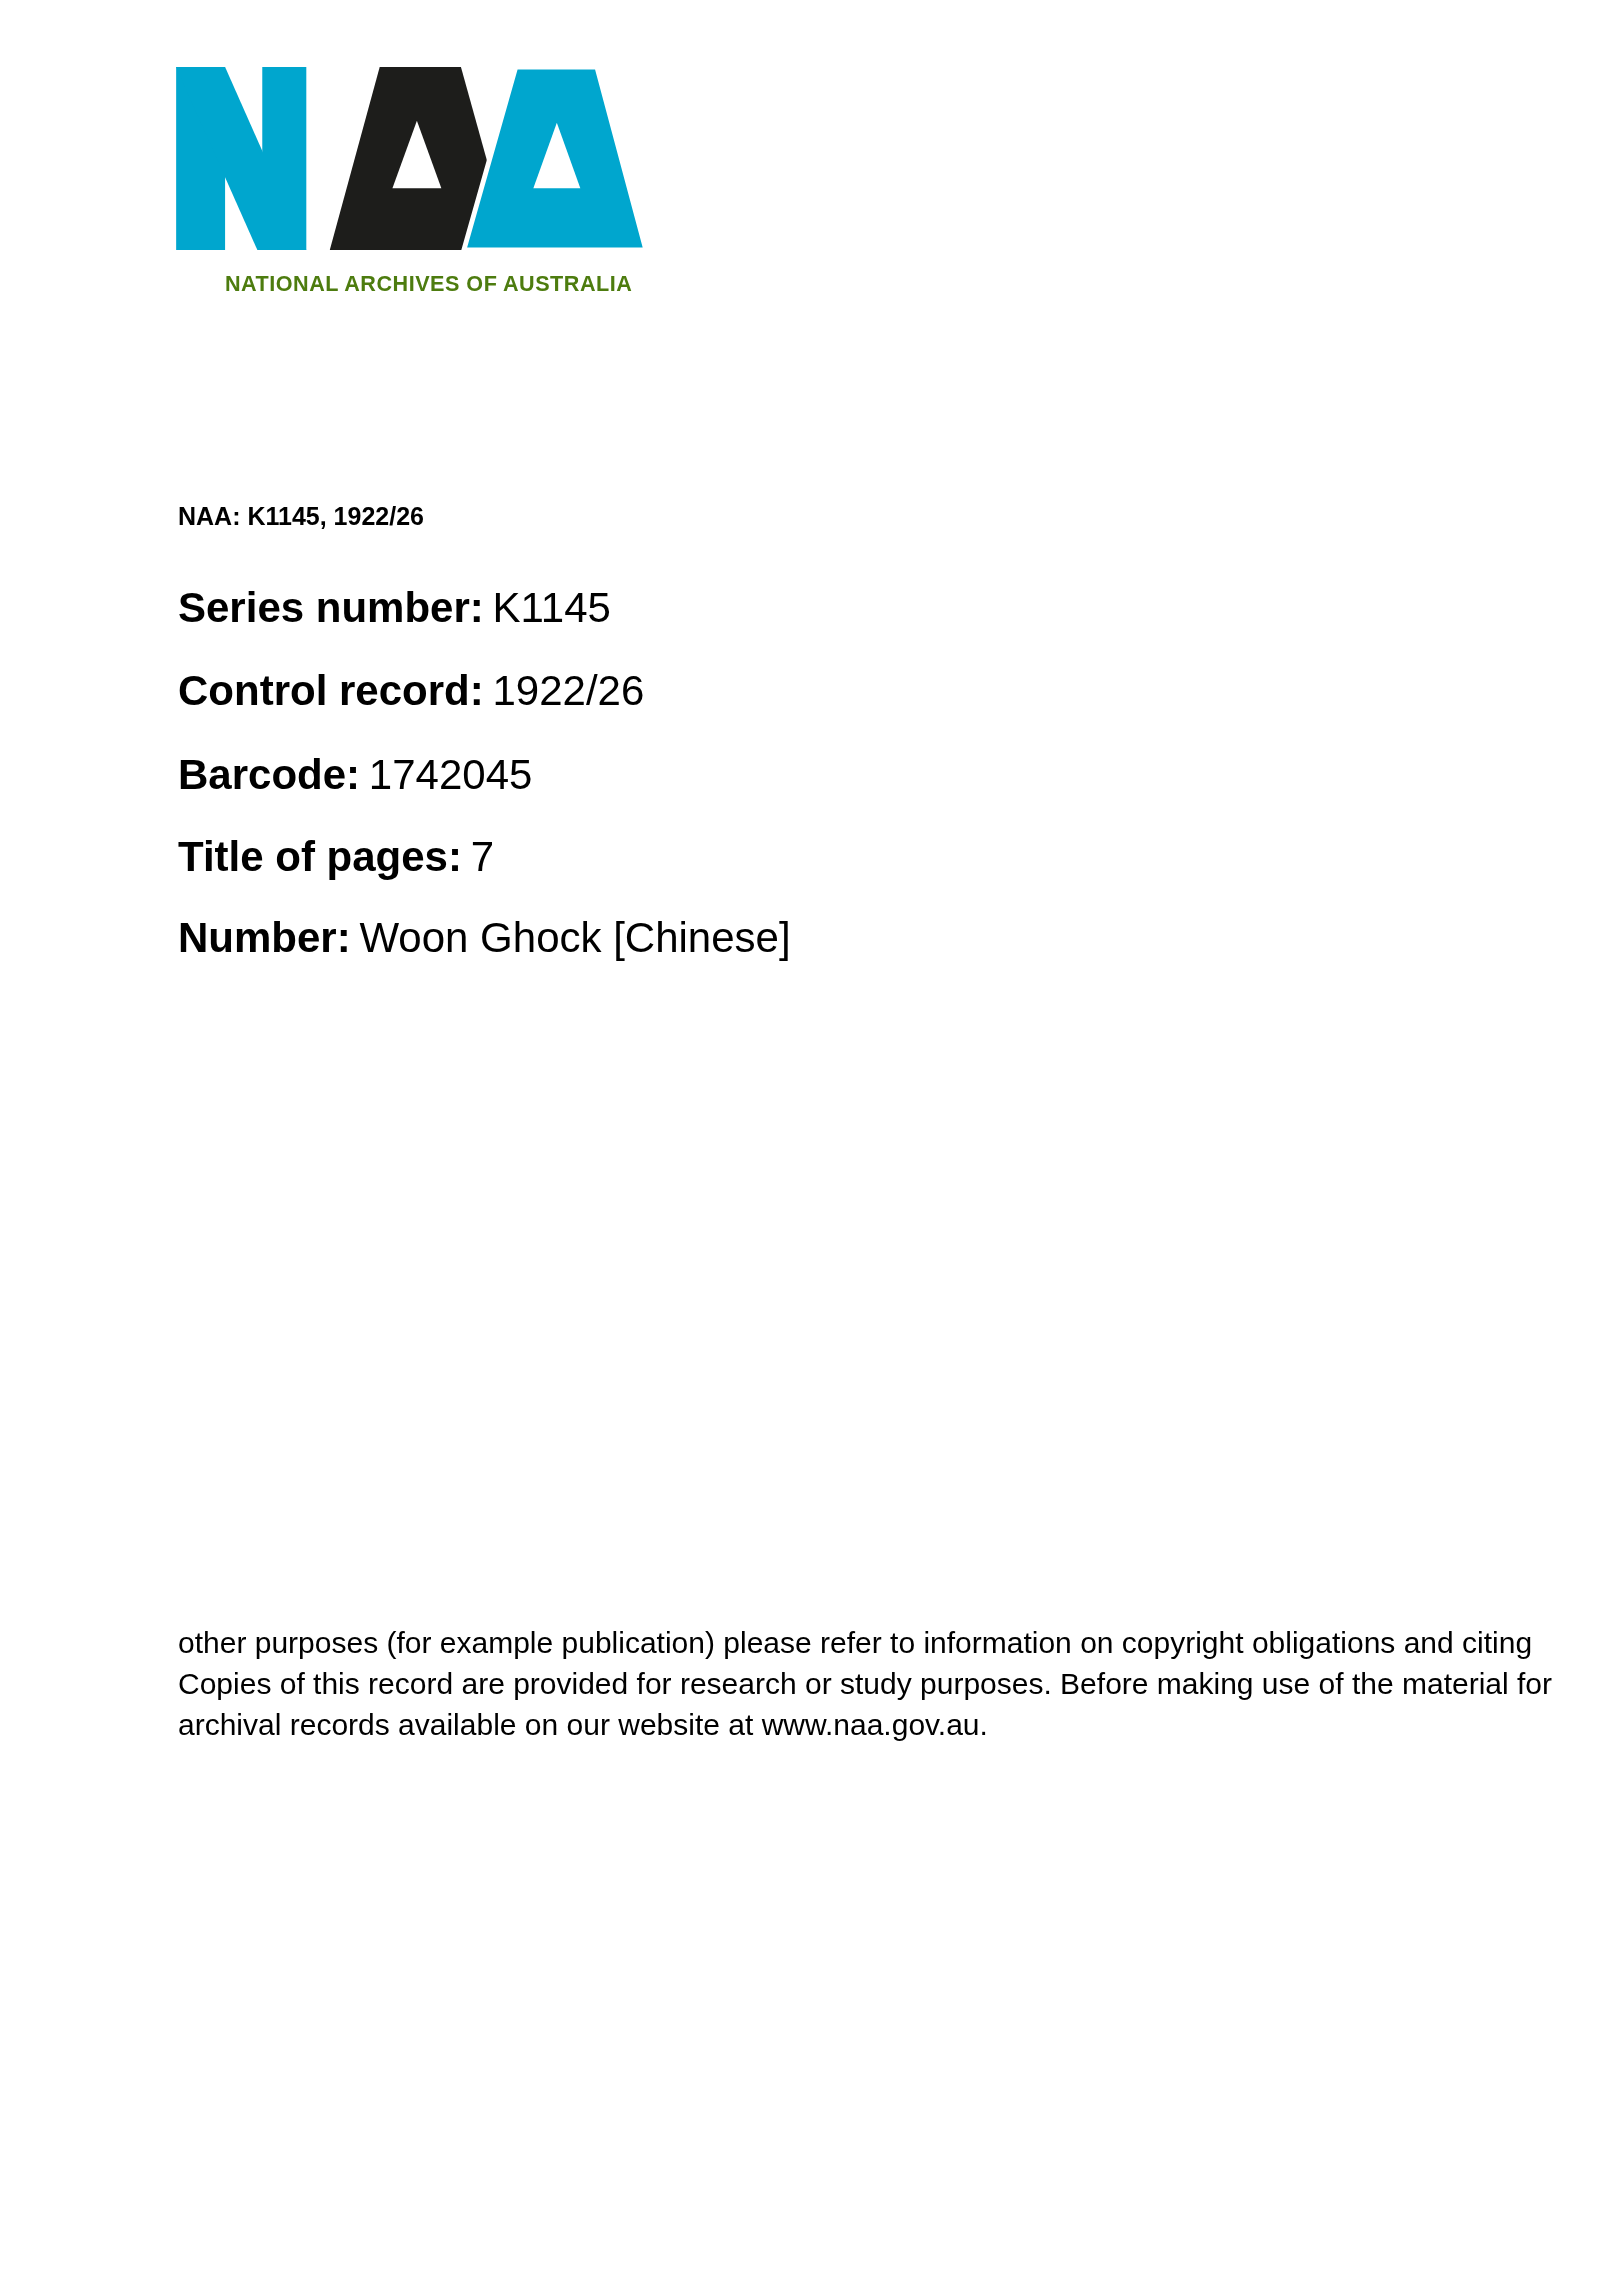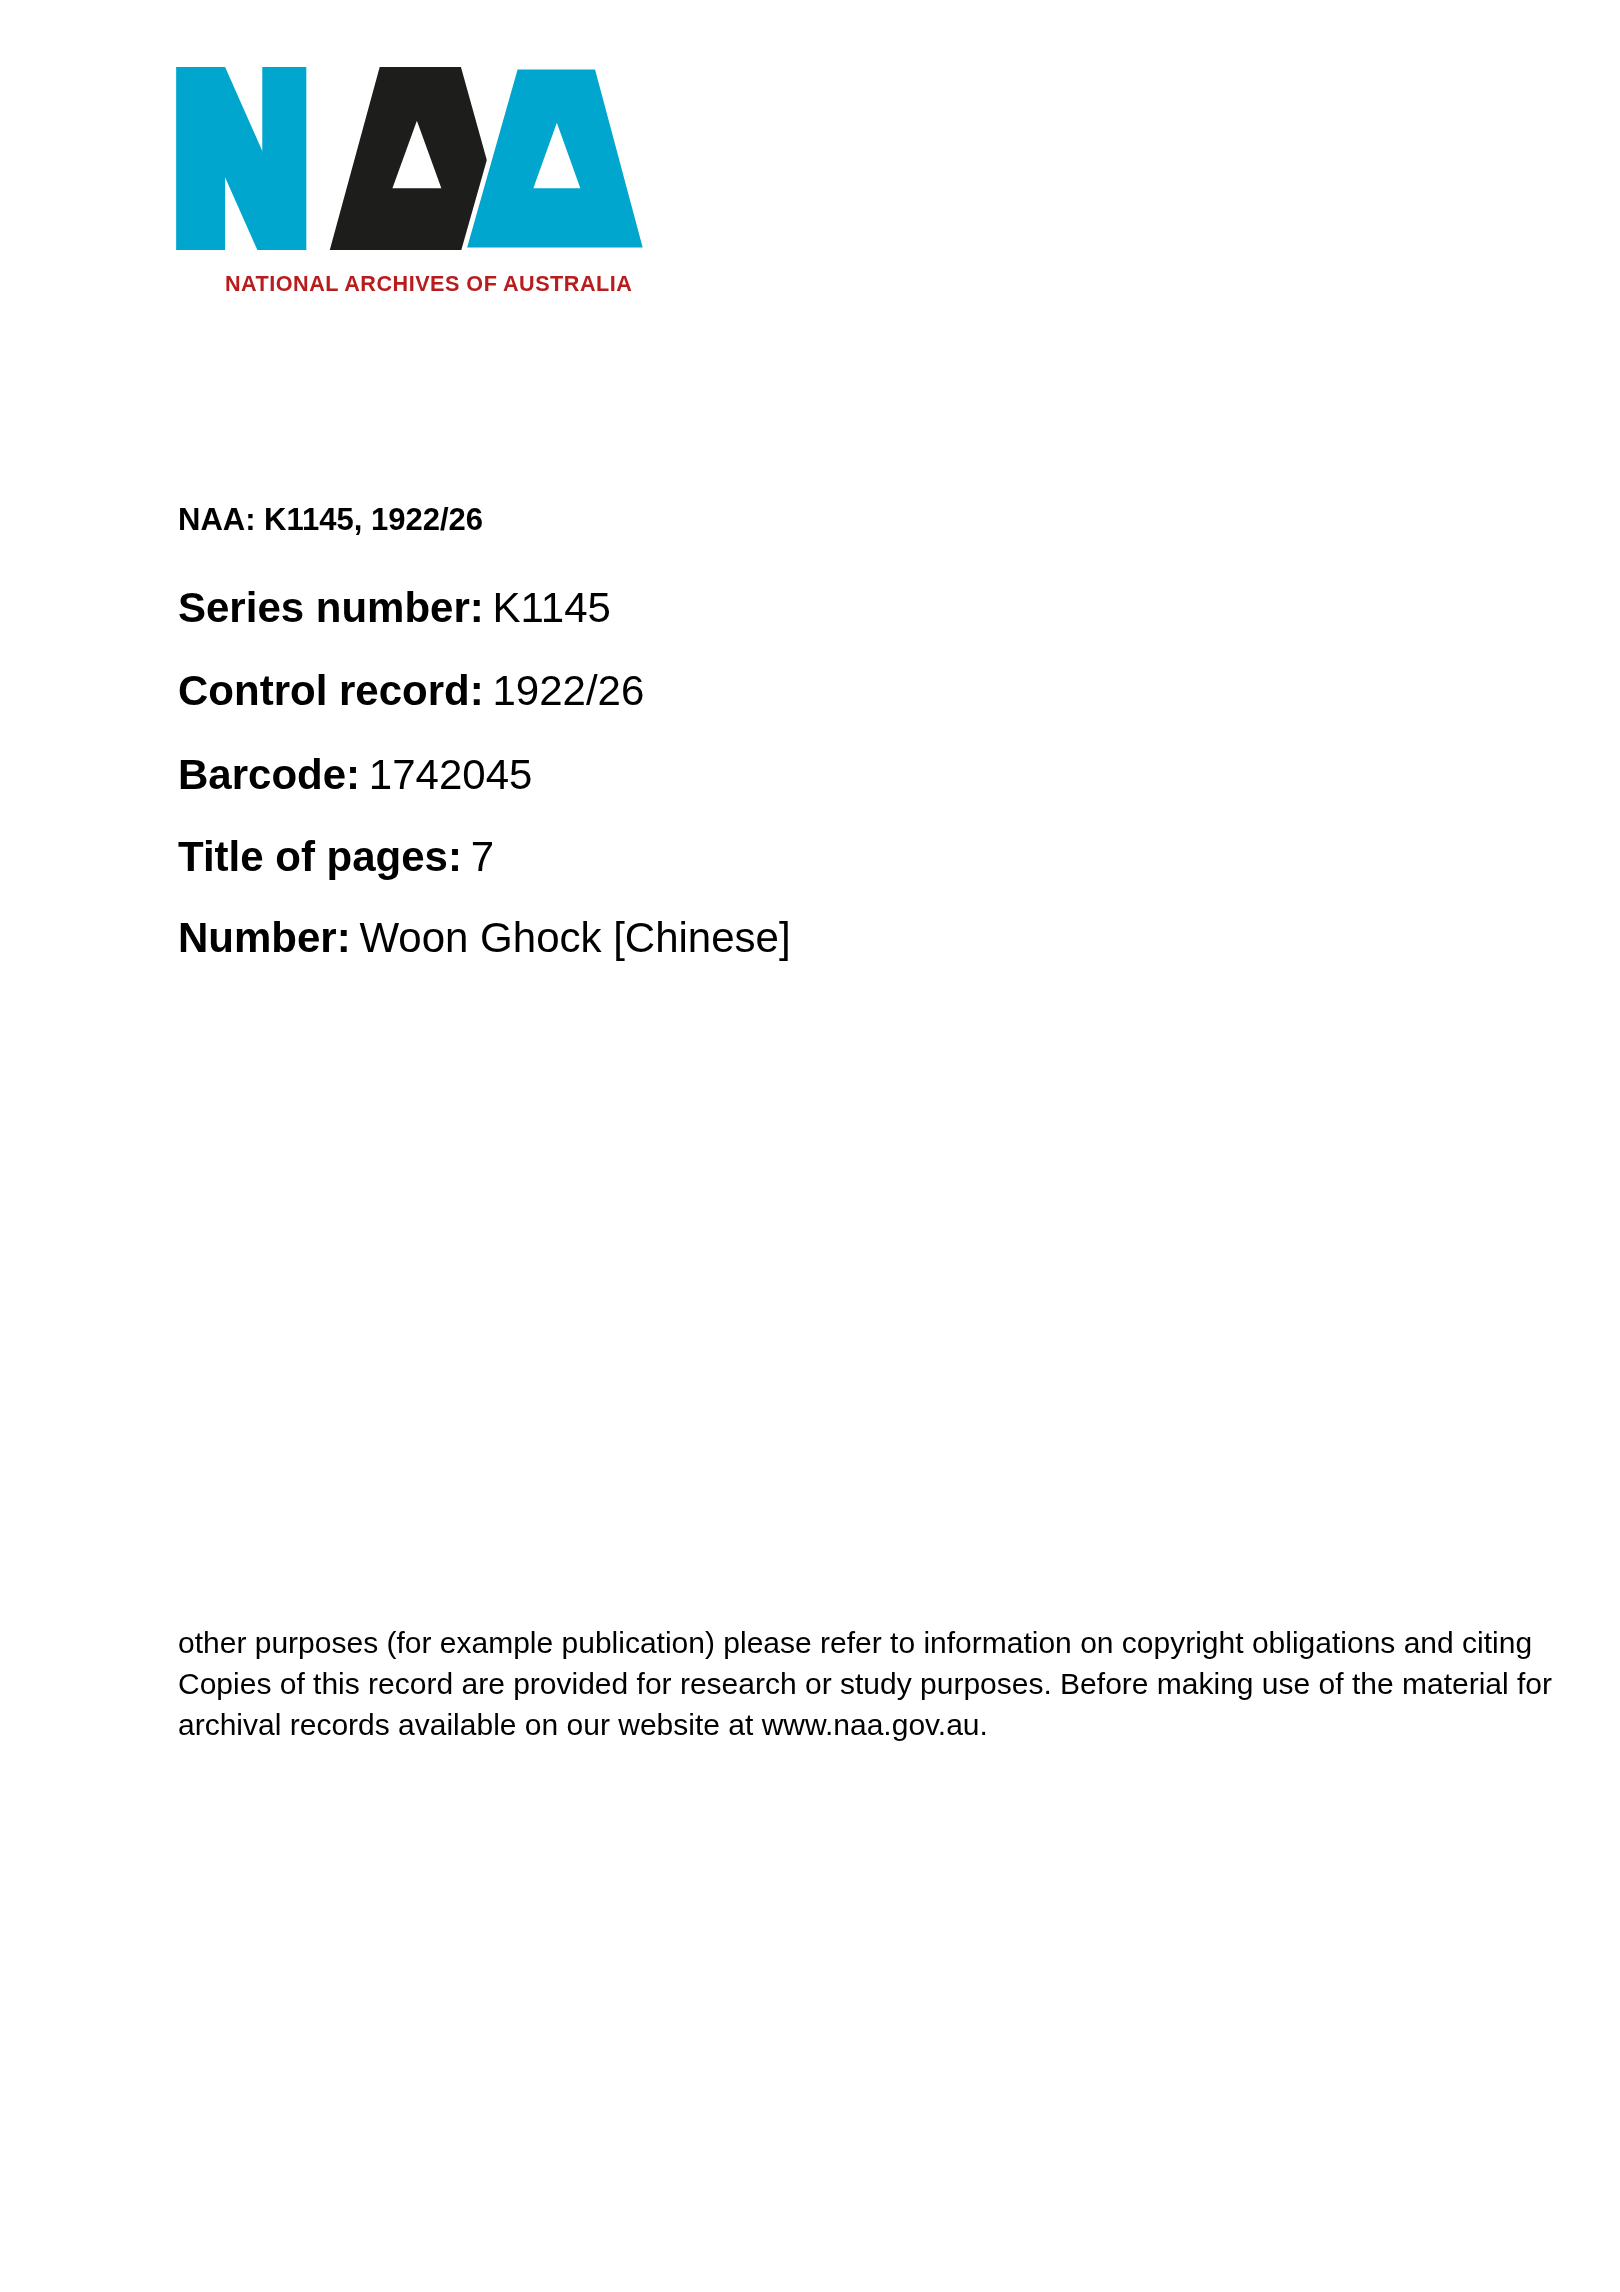--- a/index.html
+++ b/index.html
@@ -19,28 +19,28 @@
     width:472px;
     height:183px;
   }
   .logo-caption{
     position:absolute;
     left:225px;
     top:271px;
     font-size:21.6px;
     font-weight:bold;
     letter-spacing:0.5px;
-    color:#b91c1c;
+    color:#4d7c0f;
     white-space:nowrap;
   }
   .record-heading{
     position:absolute;
     left:178px;
     top:502px;
-    font-size:31px;
+    font-size:25px;
     font-weight:bold;
     white-space:nowrap;
   }
   .field{
     position:absolute;
     left:178px;
     font-size:42px;
     white-space:nowrap;
   }
   .field .lbl{

